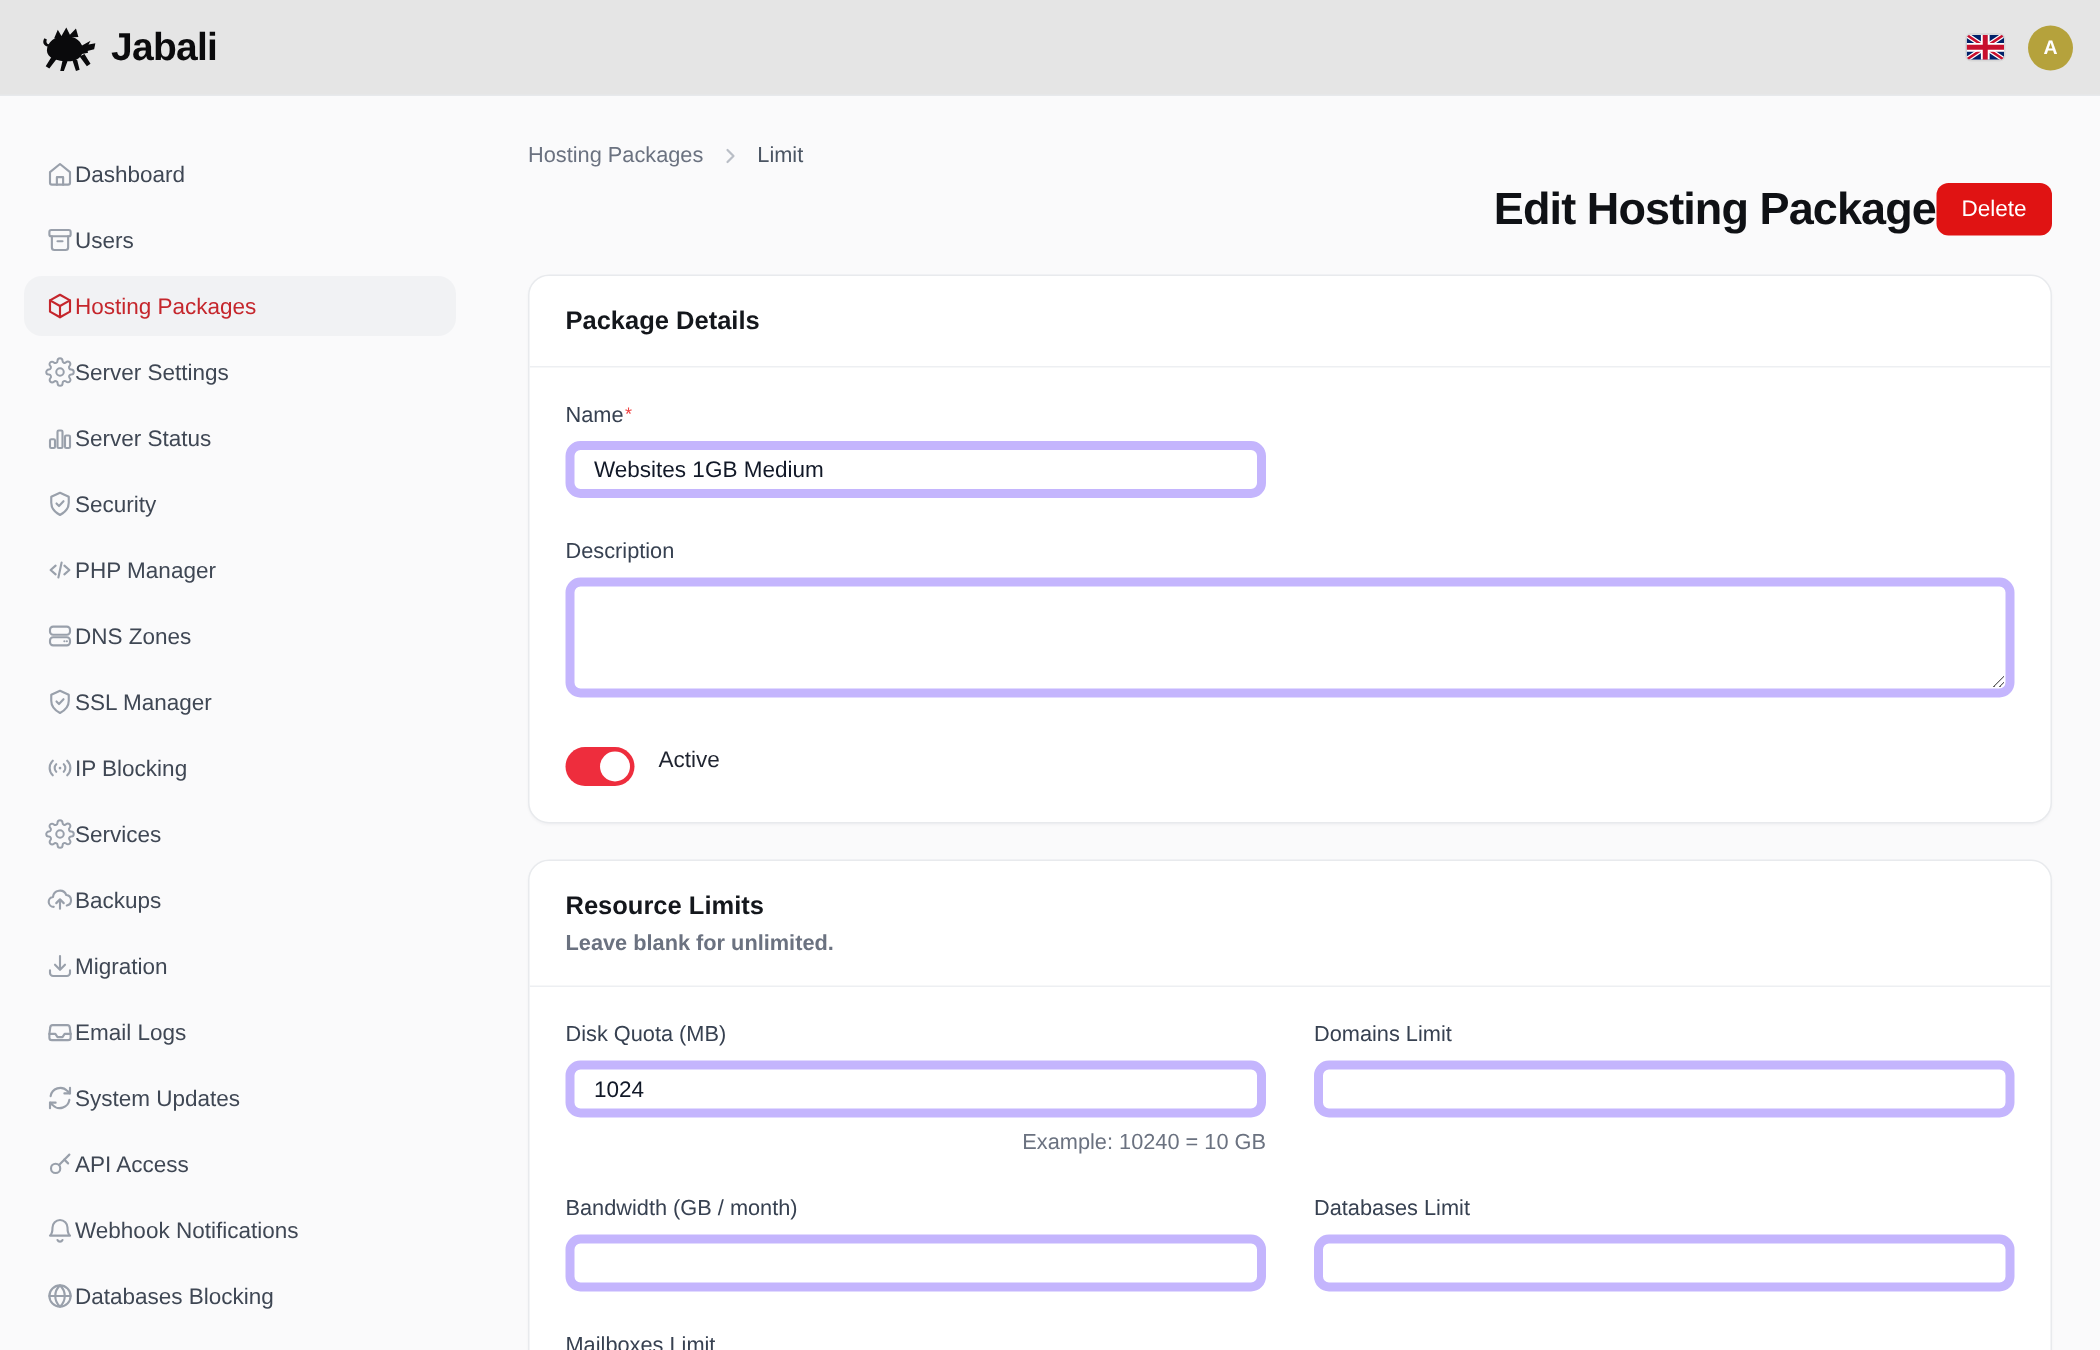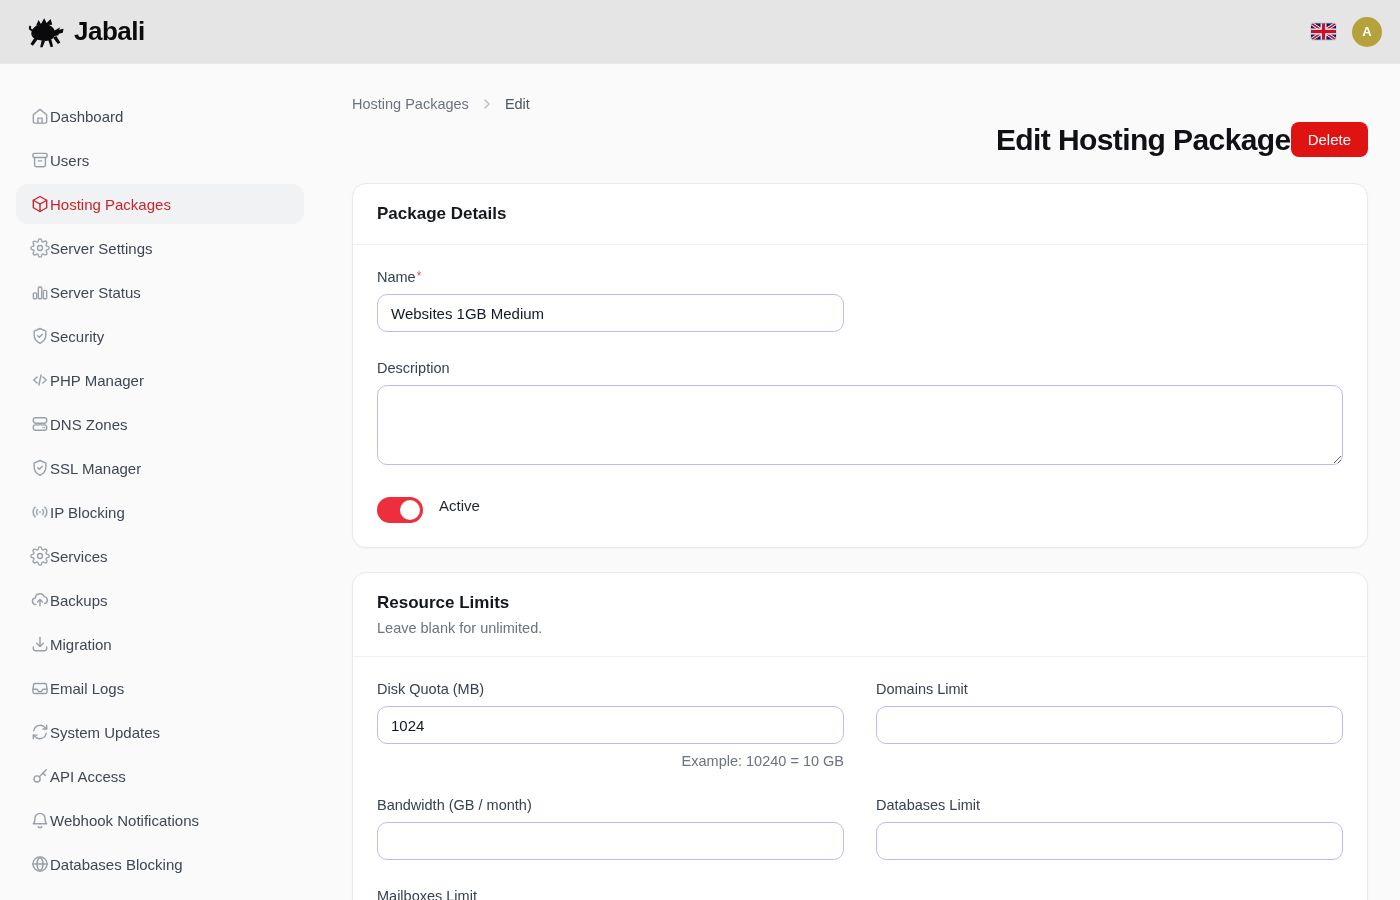--- a/index.html
+++ b/index.html
@@ -49,28 +49,28 @@
     font-family:"Liberation Sans",sans-serif;
   }
   
   .card {
     background:#fff; border:1px solid #e8eaed; border-radius:14px;
     box-shadow:0 1px 2px rgba(16,24,40,.04); margin-top:26px; overflow:hidden;
   }
   .card + .card { margin-top:24px; }
   .card-header { padding:20px 24px; border-bottom:1px solid #edeff2; }
   .card-title { font-size:17px; font-weight:700; color:#14171c; }
-  .card-subtitle { font-size:14.5px; color:#6b7280; margin-top:7px; font-weight:400; }
+  .card-subtitle { font-size:14.5px; color:#6b7280; margin-top:7px; font-weight:700; }
   .card-body { padding:24px; }
   .grid { display:grid; grid-template-columns:1fr 1fr; column-gap:32px; row-gap:28px; }
   .span-2 { grid-column:1 / span 2; }
   .field label { display:block; font-size:14.5px; color:#374151; margin-bottom:9px; }
   .req { color:#ef4444; font-size:12px; vertical-align:top; margin-left:1px; }
   .text-input {
-    width:100%; height:38px; border:1px solid #c4b5fd; border-radius:10px;
+    width:100%; height:38px; border:6px solid #c4b5fd; border-radius:10px;
     padding:0 13px; font-size:15px; color:#111827; background:#fff; outline:none;
     font-family:"Liberation Sans",sans-serif;
   }
   textarea.text-input { height:80px; padding:10px 13px; resize:vertical; line-height:1.4; }
   .hint { font-size:14.5px; color:#6b7280; margin-top:9px;text-align:right; }
   
   .toggle-row { display:flex; gap:16px; }
   .toggle {
     width:46px; height:26px; border-radius:13px; background:#ee2d3d; border:none;
     position:relative; cursor:pointer; flex-shrink:0;
@@ -264,21 +264,21 @@
       <span>Databases Blocking</span>
     </a>
   </nav>
 
   <main class="main">
     <div class="breadcrumb">
       <span class="crumb-link">Hosting Packages</span>
       <svg width="16" height="16" viewBox="0 0 24 24" fill="none" stroke="#b9bec6" stroke-width="2.2" stroke-linecap="round" stroke-linejoin="round">
           <path d="m9 6 6 6-6 6"></path>
         </svg>
-      <span class="crumb-current">Edit</span>
+      <span class="crumb-current">Limit</span>
     </div>
 
     <div class="title-row">
       <h1 class="page-title">Edit Hosting Package</h1>
       <button class="delete-btn">Delete</button>
     </div>
 
     <section class="card">
       <div class="card-header">
         <h2 class="card-title">Package Details</h2>

